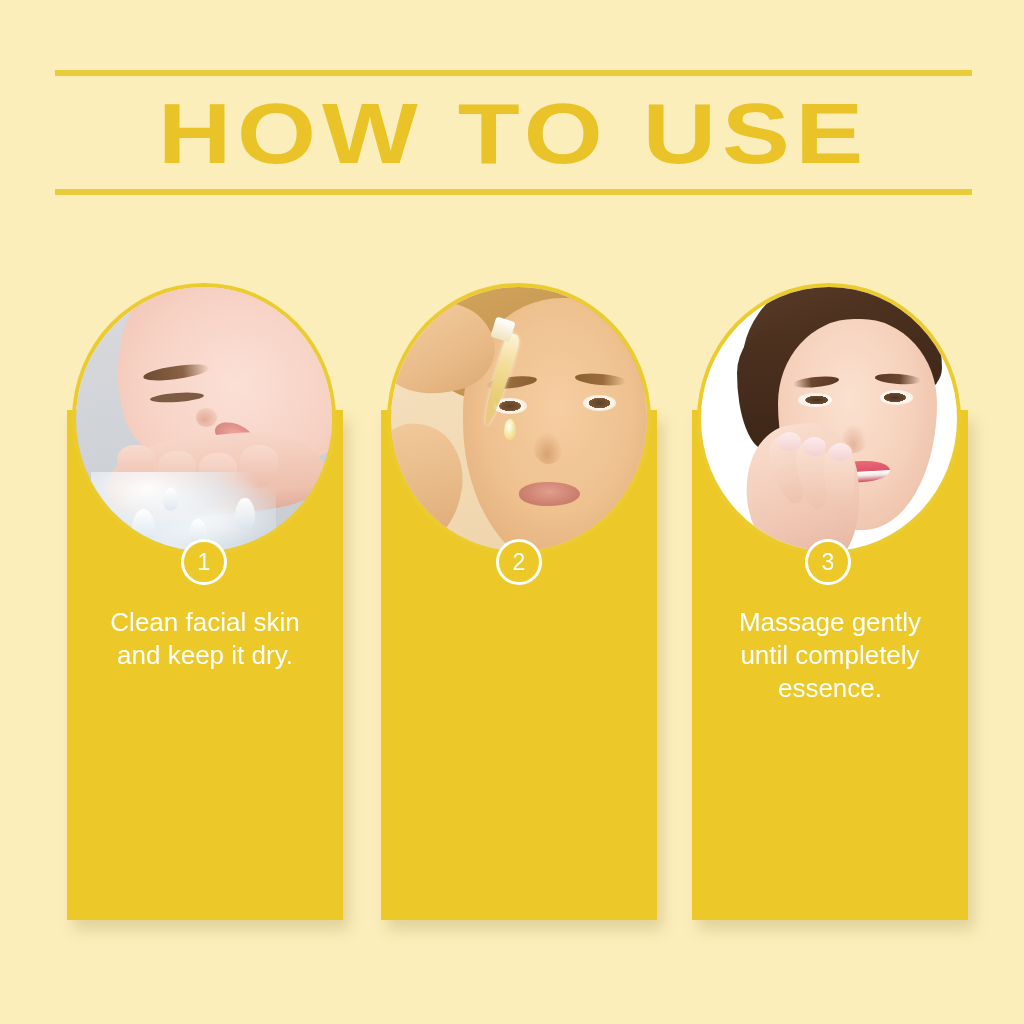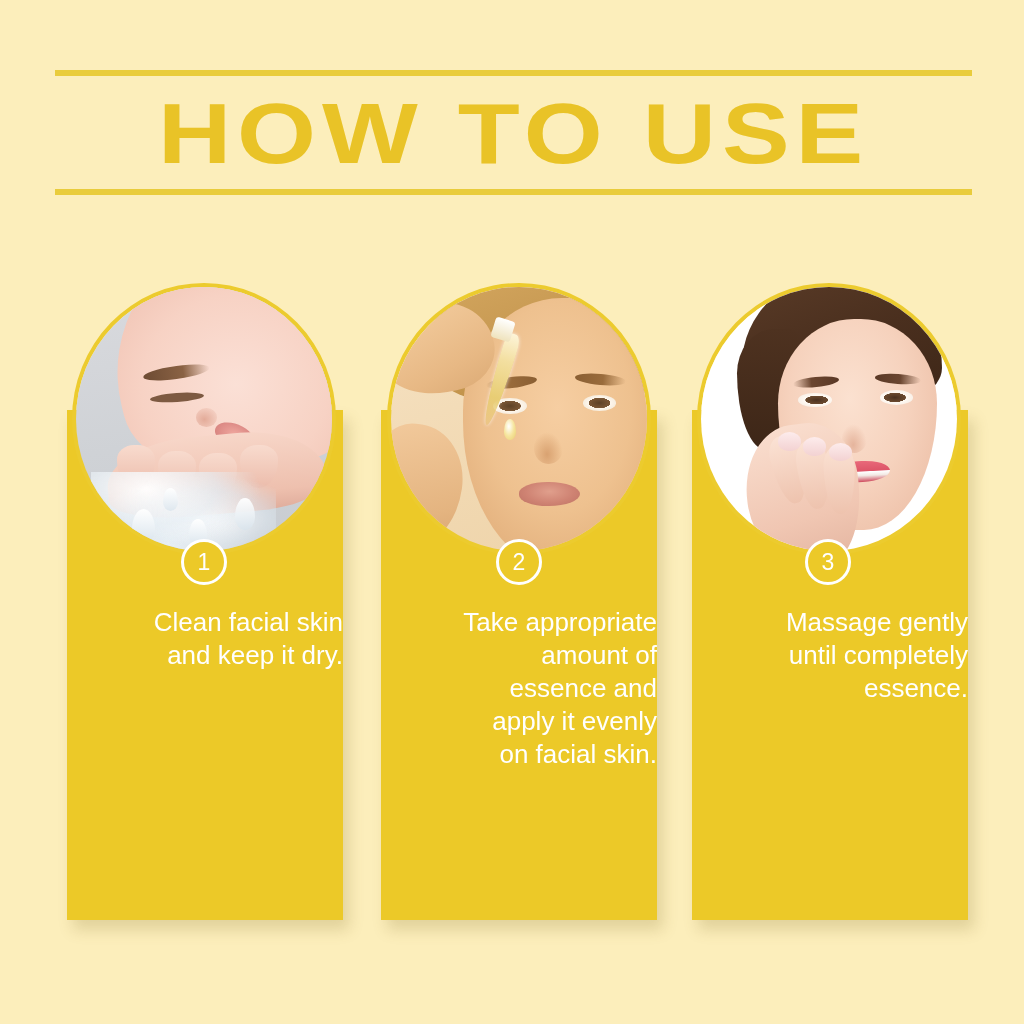--- a/index.html
+++ b/index.html
@@ -310,21 +310,21 @@
   }
   .badge-1 { left: 181px; top: 539px; }
   .badge-2 { left: 496px; top: 539px; }
   .badge-3 { left: 805px; top: 539px; }
 
   
   .caption {
     position: absolute;
     width: 276px;
     top: 606px;
-    text-align: right;
+    text-align: center;
     color: #ffffff;
     font-family: "Liberation Sans", sans-serif;
     font-size: 26px;
     line-height: 33px;
     letter-spacing: 0px;
     white-space: pre-line;
   }
   .caption-1 { left: 67px; }
   .caption-2 { left: 381px; }
   .caption-3 { left: 692px; }
@@ -380,25 +380,20 @@
         <div class="ph2-nose"></div>
         <div class="ph2-lips"></div>
         <div class="ph2-hand2"></div>
         <div class="ph2-hand"></div>
         <div class="ph2-dropper"></div>
         <div class="ph2-dropper-top"></div>
         <div class="ph2-serum"></div>
       </div>
     </div>
     <div class="badge badge-2">2</div>
-    <div class="caption caption-2">Take appropriate
-amount of
-essence and
-apply it evenly
-on facial skin.</div>
 
     <div class="card card-3"></div>
     <div class="photo photo-3">
       <div class="photo-inner">
         <div class="ph3-bg"></div>
         <div class="ph3-hair"></div>
         <div class="ph3-hairside"></div>
         <div class="ph3-face"></div>
         <div class="ph3-brow-l"></div>
         <div class="ph3-brow-r"></div>

